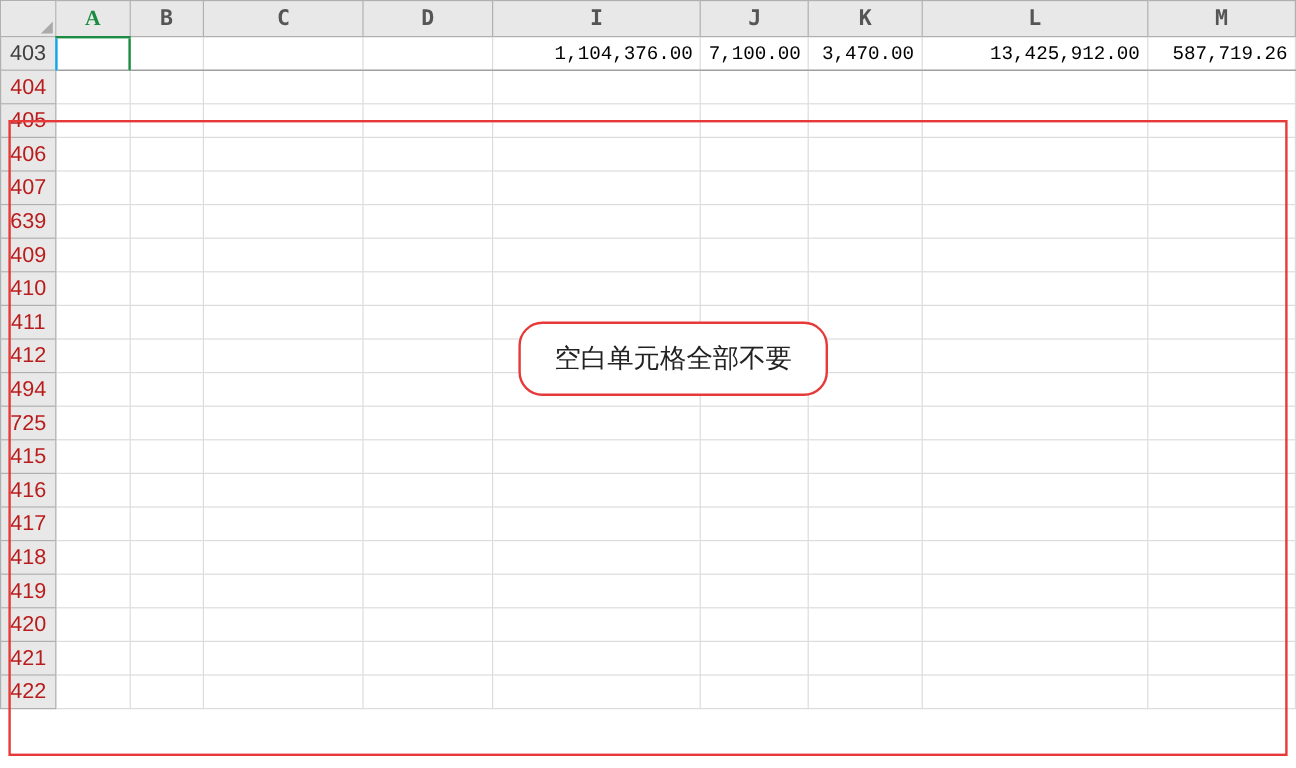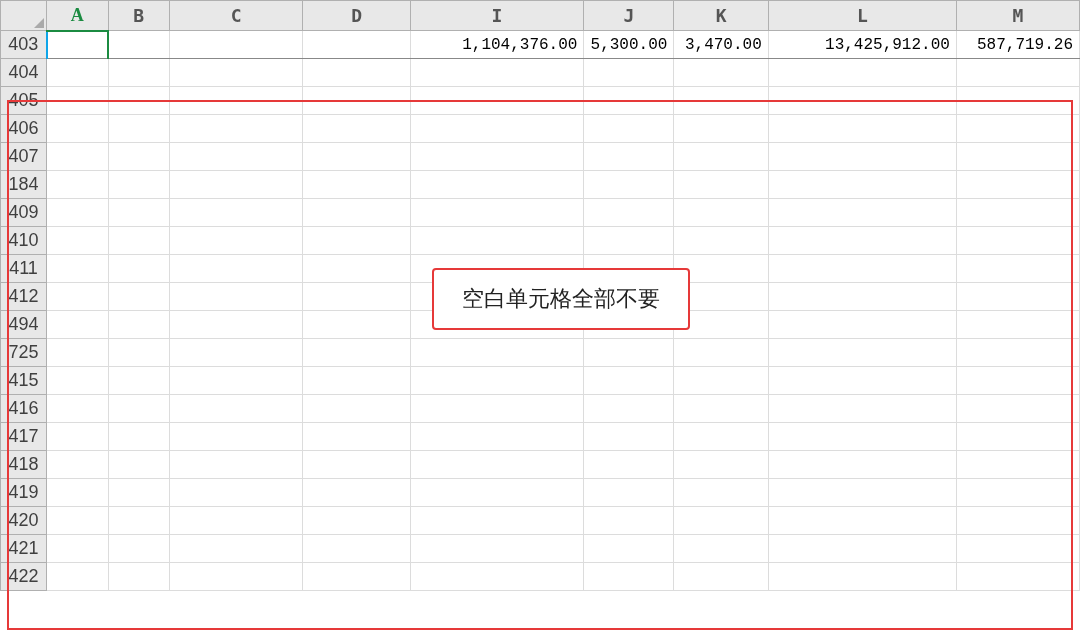--- a/index.html
+++ b/index.html
@@ -48,21 +48,21 @@
     .col-header.active {
       color: #1b8b41;
       border-bottom: 2px solid #1b8b41;
       font-family: "SimSun", serif;
     }
     .row-header {
       background: #e8e8e8;
       border: 1px solid #b0b0b0;
       text-align: center;
       font-size: 18px;
-      color: #404040;
+      color: #b91c1c;
       width: 48px;
       height: 28px;
       font-family: "Arial", sans-serif;
     }
     .row-header.active {
       color: #404040;
       border-right: 2px solid #0ea5e9;
     }
     .cell {
       border: 1px solid #dcdcdc;
@@ -92,21 +92,21 @@
       height: 530px;
       border: 2px solid #e63939;
       pointer-events: none;
     }
     .callout {
       position: absolute;
       top: 268px;
       left: 432px;
       background: #fff;
       border: 2px solid #e63939;
-      border-radius: 4px;
+      border-radius: 20px;
       padding: 14px 28px;
       font-size: 22px;
       color: #222;
       font-family: "Microsoft YaHei", sans-serif;
     }
     .col-a { width: 68px; }
     .col-b { width: 68px; }
     .col-c { width: 150px; }
     .col-d { width: 120px; }
     .col-i { width: 180px; }
@@ -136,21 +136,21 @@
       </tr>
   </thead>
   <tbody>
       <tr>
         <td class="row-header active">403</td>
         <td class="cell active border-top border-bottom"></td>
         <td class="cell border-top border-bottom"></td>
         <td class="cell border-top border-bottom"></td>
         <td class="cell border-top border-bottom"></td>
         <td class="cell border-top border-bottom">1,104,376.00</td>
-        <td class="cell border-top border-bottom">5,300.00</td>
+        <td class="cell border-top border-bottom">7,100.00</td>
         <td class="cell border-top border-bottom">3,470.00</td>
         <td class="cell border-top border-bottom">13,425,912.00</td>
         <td class="cell border-top border-bottom">587,719.26</td>
       </tr>
       <tr>
         <td class="row-header">404</td>
         <td class="cell"></td>
         <td class="cell"></td>
         <td class="cell"></td>
         <td class="cell"></td>
@@ -190,21 +190,21 @@
         <td class="cell"></td>
         <td class="cell"></td>
         <td class="cell"></td>
         <td class="cell"></td>
         <td class="cell"></td>
         <td class="cell"></td>
         <td class="cell"></td>
         <td class="cell"></td>
       </tr>
       <tr>
-        <td class="row-header">184</td>
+        <td class="row-header">639</td>
         <td class="cell"></td>
         <td class="cell"></td>
         <td class="cell"></td>
         <td class="cell"></td>
         <td class="cell"></td>
         <td class="cell"></td>
         <td class="cell"></td>
         <td class="cell"></td>
         <td class="cell"></td>
       </tr>

